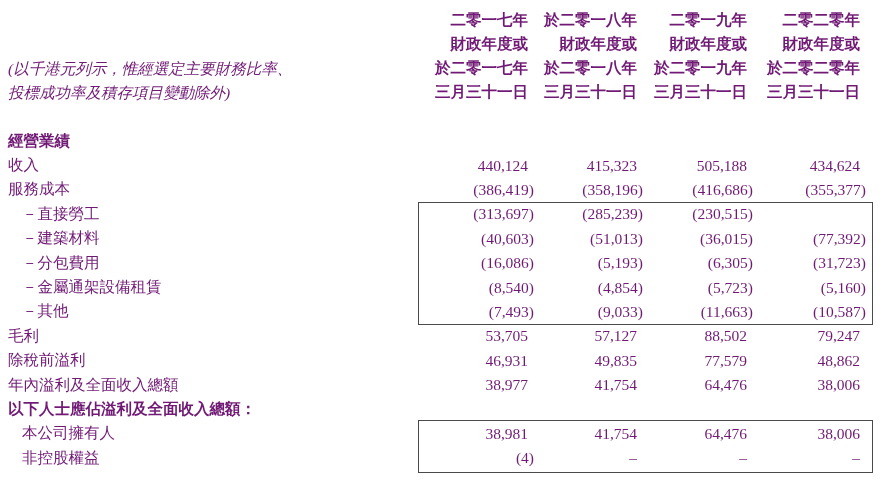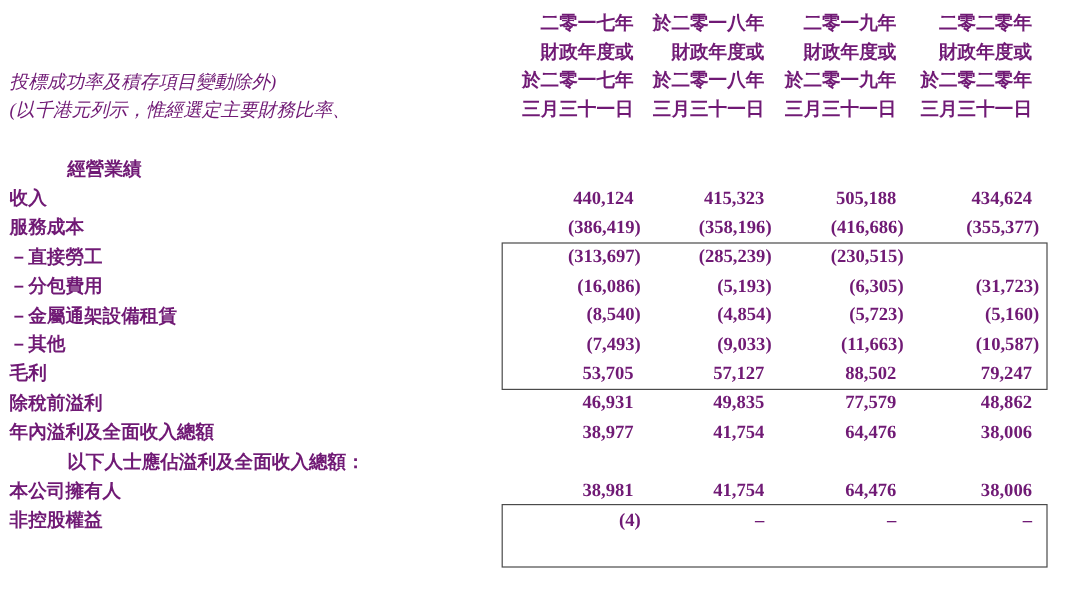--- a/index.html
+++ b/index.html
@@ -47,28 +47,27 @@
     top: 129px;
     left: 0;
     width: 870px;
   }
   .row {
     display: grid;
     grid-template-columns: 418px 120px 109px 110px 113px;
     height: 24.4px;
     align-items: center;
     font-size: 15.5px;
-    font-weight: bold;
-  }
-  .row.bold { font-weight: bold; padding-left: 48px; }
+  }
+  .row.bold { font-weight: bold; }
   .label {
     padding-left: 8px;
     white-space: nowrap;
   }
-  .label.indent { padding-left: 8px; }
+  .label.indent { padding-left: 22px; }
   .num {
     text-align: right;
     padding-right: 4px;       
     white-space: nowrap;
   }
   .num.align-digit { padding-right: 10px; }  
 
   
   .box {
     position: absolute;
@@ -112,22 +111,22 @@
 
   <div class="hcol">
         <div>二零二零年</div>
         <div>財政年度或</div>
         <div>於二零二零年</div>
         <div>三月三十一日</div>
       </div>
 </div>
 
   <div class="note">
+    <div>(以千港元列示，惟經選定主要財務比率、</div>
     <div>投標成功率及積存項目變動除外)</div>
-    <div>(以千港元列示，惟經選定主要財務比率、</div>
   </div>
 
   <div class="box box-cost" style="border-color: rgb(74, 74, 74);"></div>
   <div class="box box-attr" style="border-color: rgb(74, 74, 74);"></div>
 
   <div class="tbody">
 
   <div class="row bold">
     <div class="label">經營業績</div>
   <div class="num align-digit"></div>
@@ -152,20 +151,27 @@
         <div class="num">(355,377)</div>
       </div>
 
   <div class="row">
     <div class="label indent">－直接勞工</div>
   <div class="num">(313,697)</div>
         <div class="num">(285,239)</div>
         <div class="num">(230,515)</div>
       </div>
 
+  <div class="row">
+    <div class="label indent">－建築材料</div>
+  <div class="num">(40,603)</div>
+        <div class="num">(51,013)</div>
+        <div class="num">(36,015)</div>
+        <div class="num">(77,392)</div>
+      </div>
 
   <div class="row">
     <div class="label indent">－分包費用</div>
   <div class="num">(16,086)</div>
         <div class="num">(5,193)</div>
         <div class="num">(6,305)</div>
         <div class="num">(31,723)</div>
       </div>
 
   <div class="row">

